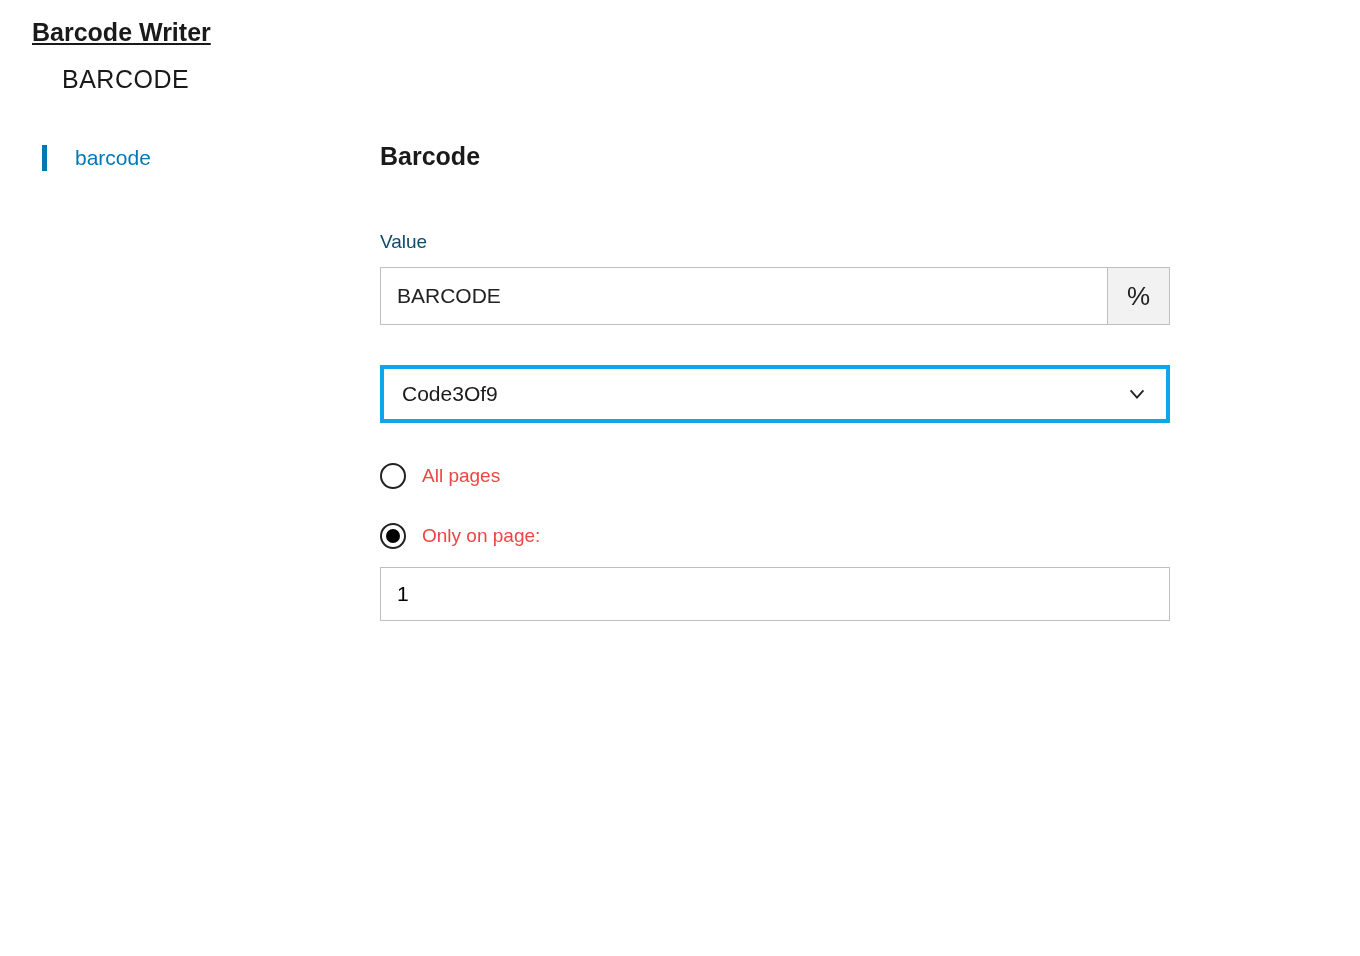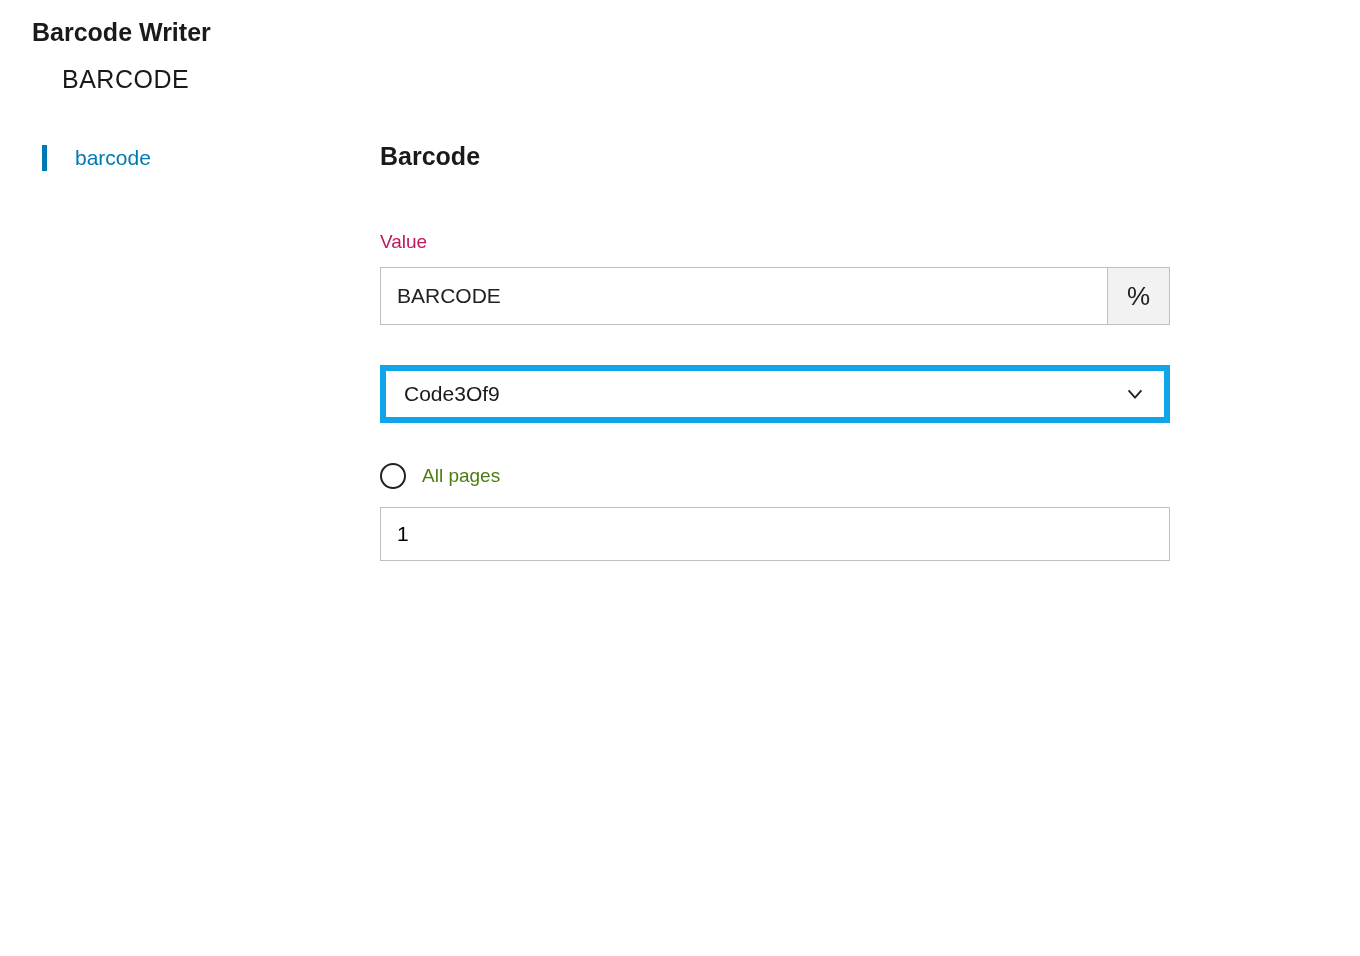--- a/index.html
+++ b/index.html
@@ -8,20 +8,21 @@
     background: #fff;
     color: #1a1a1a;
     width: 1360px;
     height: 956px;
     overflow: hidden;
   }
   .header-title {
     font-size: 25px;
     font-weight: 700;
     padding: 18px 0 0 32px;
+    text-decoration: underline;
   }
   .sub-header {
     font-size: 25px;
     font-weight: 500;
     padding: 18px 0 0 62px;
     letter-spacing: 0.5px;
   }
   .layout {
     display: flex;
     margin-top: 48px;
@@ -54,21 +55,21 @@
   .main-heading {
     font-size: 25px;
     font-weight: 700;
     margin-bottom: 60px;
   }
   .field-group {
     margin-bottom: 40px;
   }
   .field-label {
     font-size: 19px;
-    color: #be185d;
+    color: #0c4a6e;
     margin-bottom: 14px;
     display: block;
   }
   .value-row {
     display: flex;
     align-items: stretch;
     height: 58px;
   }
   .text-input {
     flex: 1;
@@ -86,21 +87,21 @@
     background: #f2f2f2;
     display: flex;
     align-items: center;
     justify-content: center;
     font-size: 26px;
     color: #222;
     cursor: pointer;
   }
   .select-box {
     height: 58px;
-    border: 6px solid #0ea5e9;
+    border: 4px solid #0ea5e9;
     display: flex;
     align-items: center;
     justify-content: space-between;
     padding: 0 18px;
     font-size: 21px;
     cursor: pointer;
     background: #fff;
   }
   .select-box .chevron {
     width: 22px;
@@ -128,21 +129,21 @@
     flex-shrink: 0;
   }
   .radio-inner {
     width: 14px;
     height: 14px;
     border-radius: 50%;
     background: #000;
   }
   .radio-label {
     font-size: 19px;
-    color: #4d7c0f;
+    color: #ef4444;
   }
   .page-input {
     height: 54px;
     border: 1px solid #bfbfbf;
     font-size: 21px;
     padding: 0 16px;
     outline: none;
     width: 100%;
     background: #fff;
     margin-top: -16px;
@@ -192,19 +193,25 @@
 
     <div class="field-group">
     </div>
 
     <div class="radio-group">
       <div class="radio-row">
         <div class="radio-outer"></div>
         <span class="radio-label">All pages</span>
       </div>
 
+      <div class="radio-row">
+        <div class="radio-outer">
+          <div class="radio-inner"></div>
+        </div>
+        <span class="radio-label">Only on page:</span>
+      </div>
 
       <input type="text" class="page-input" value="1" style="">
 
     </div>
 
   </div>
 </div>
 
 </body></html>

